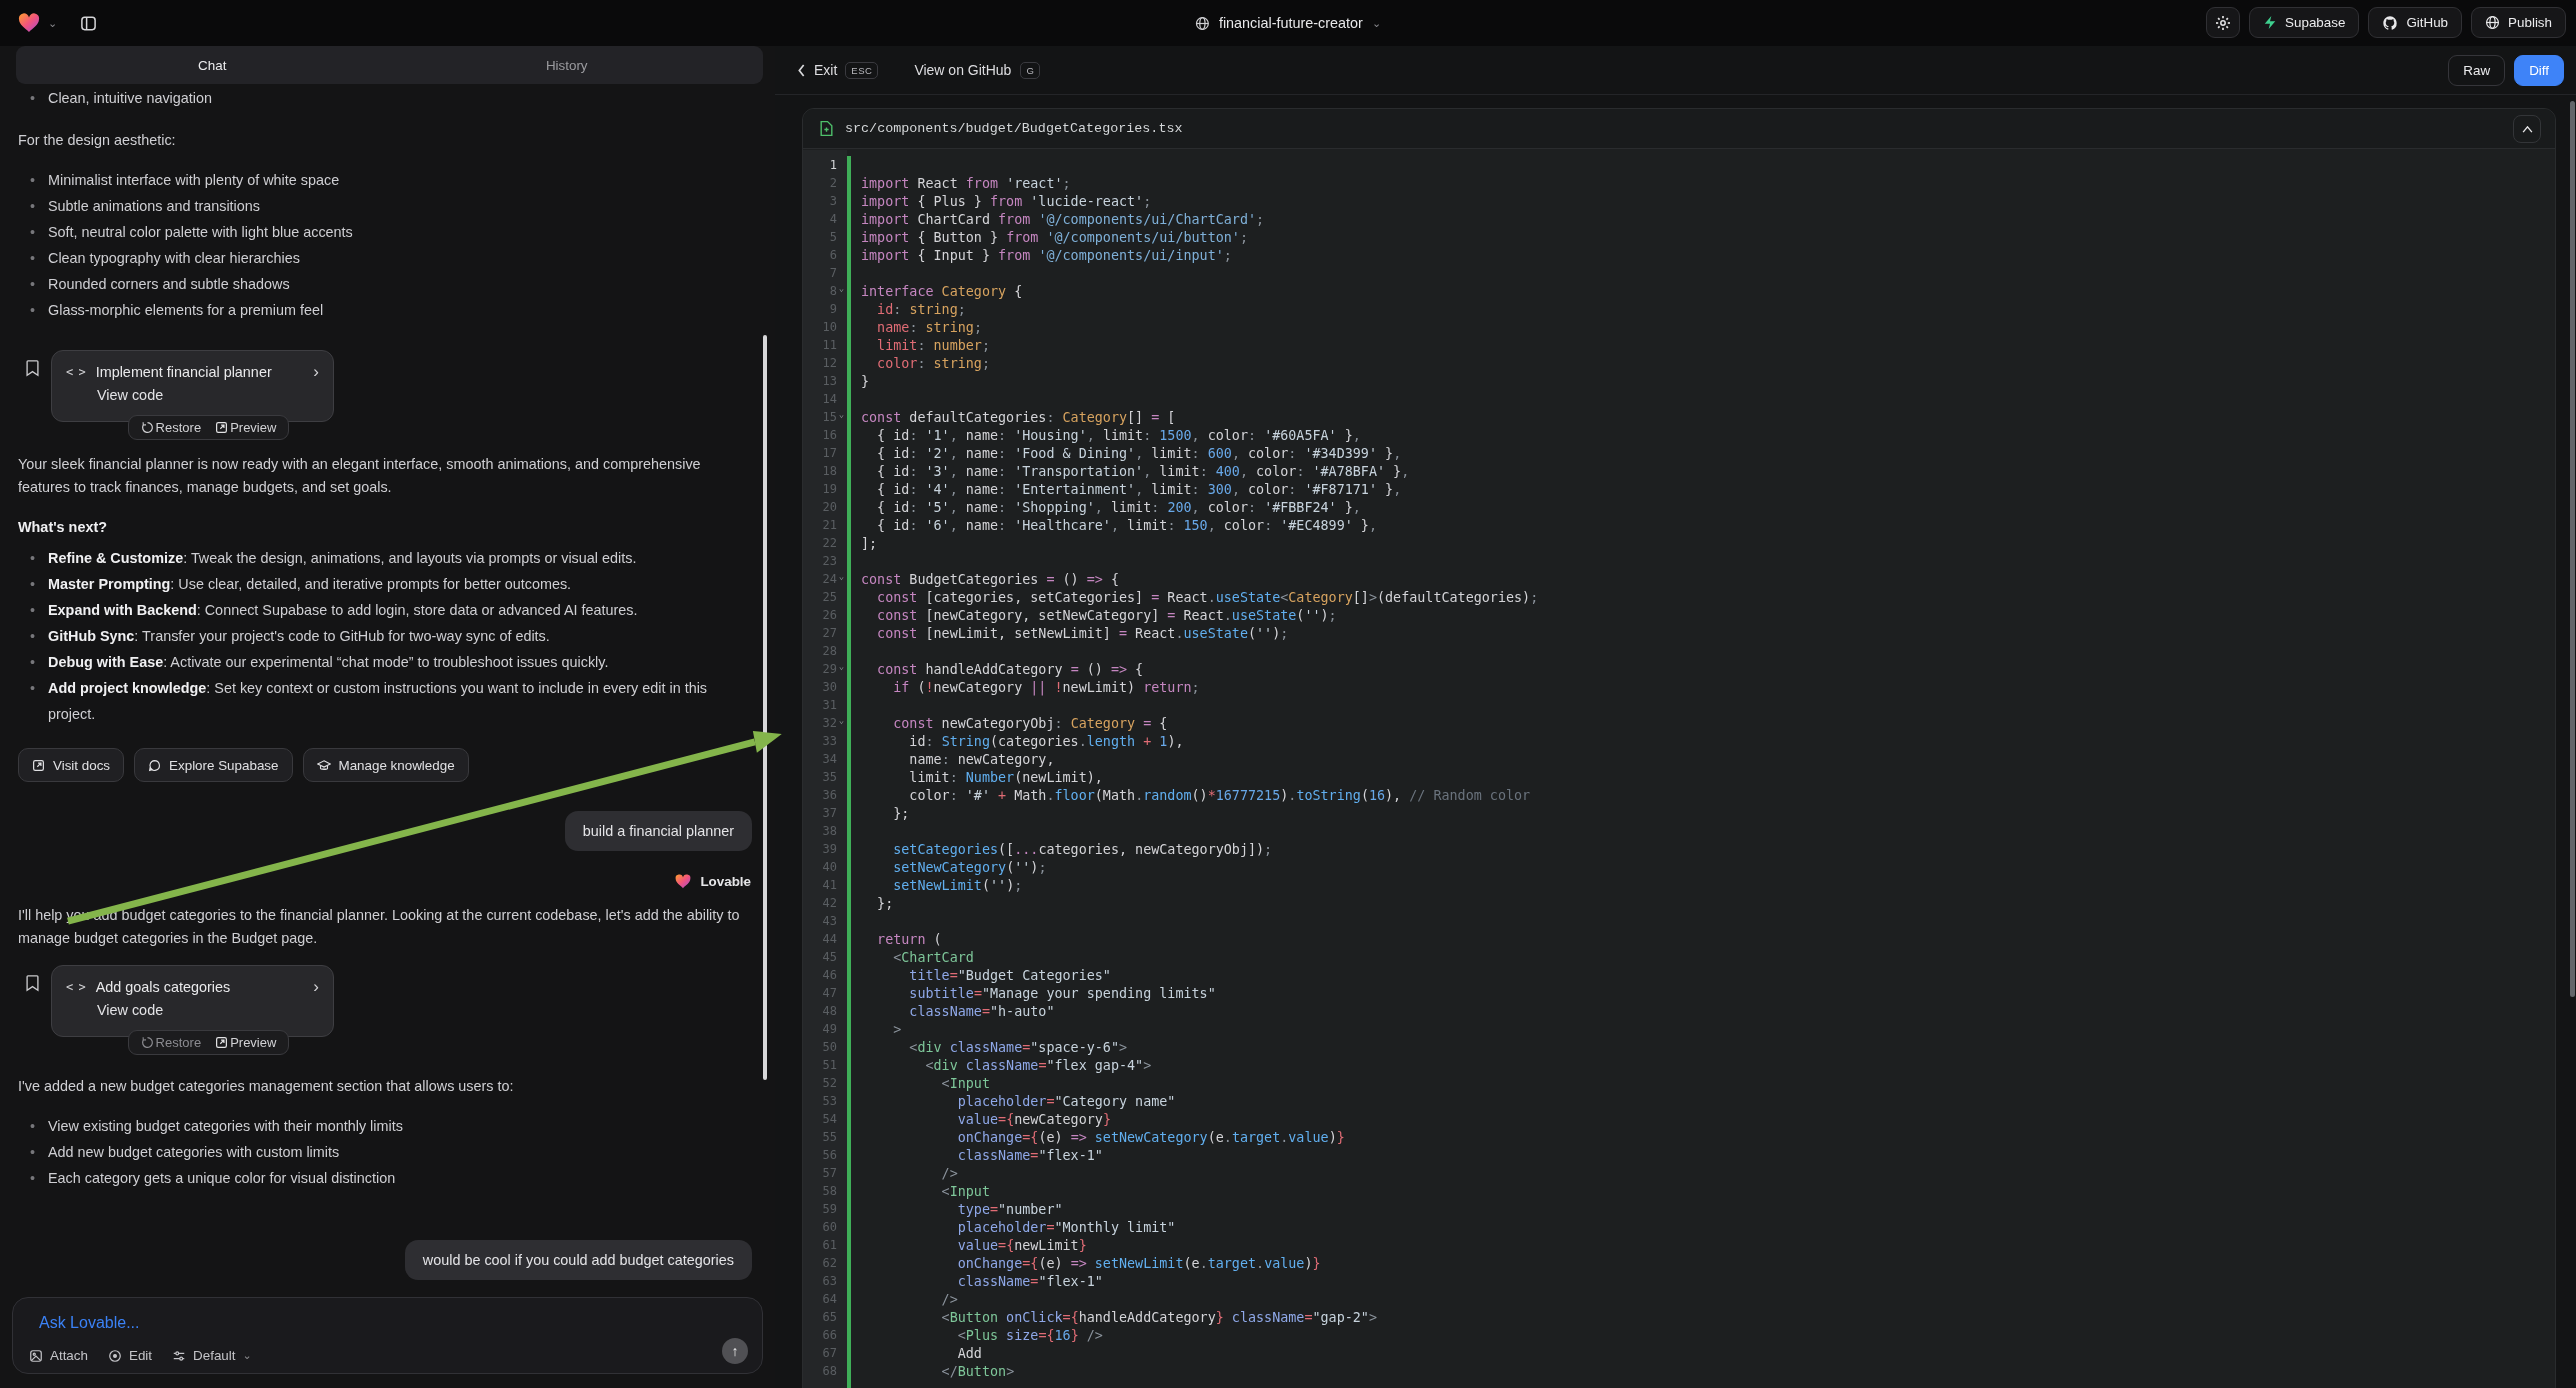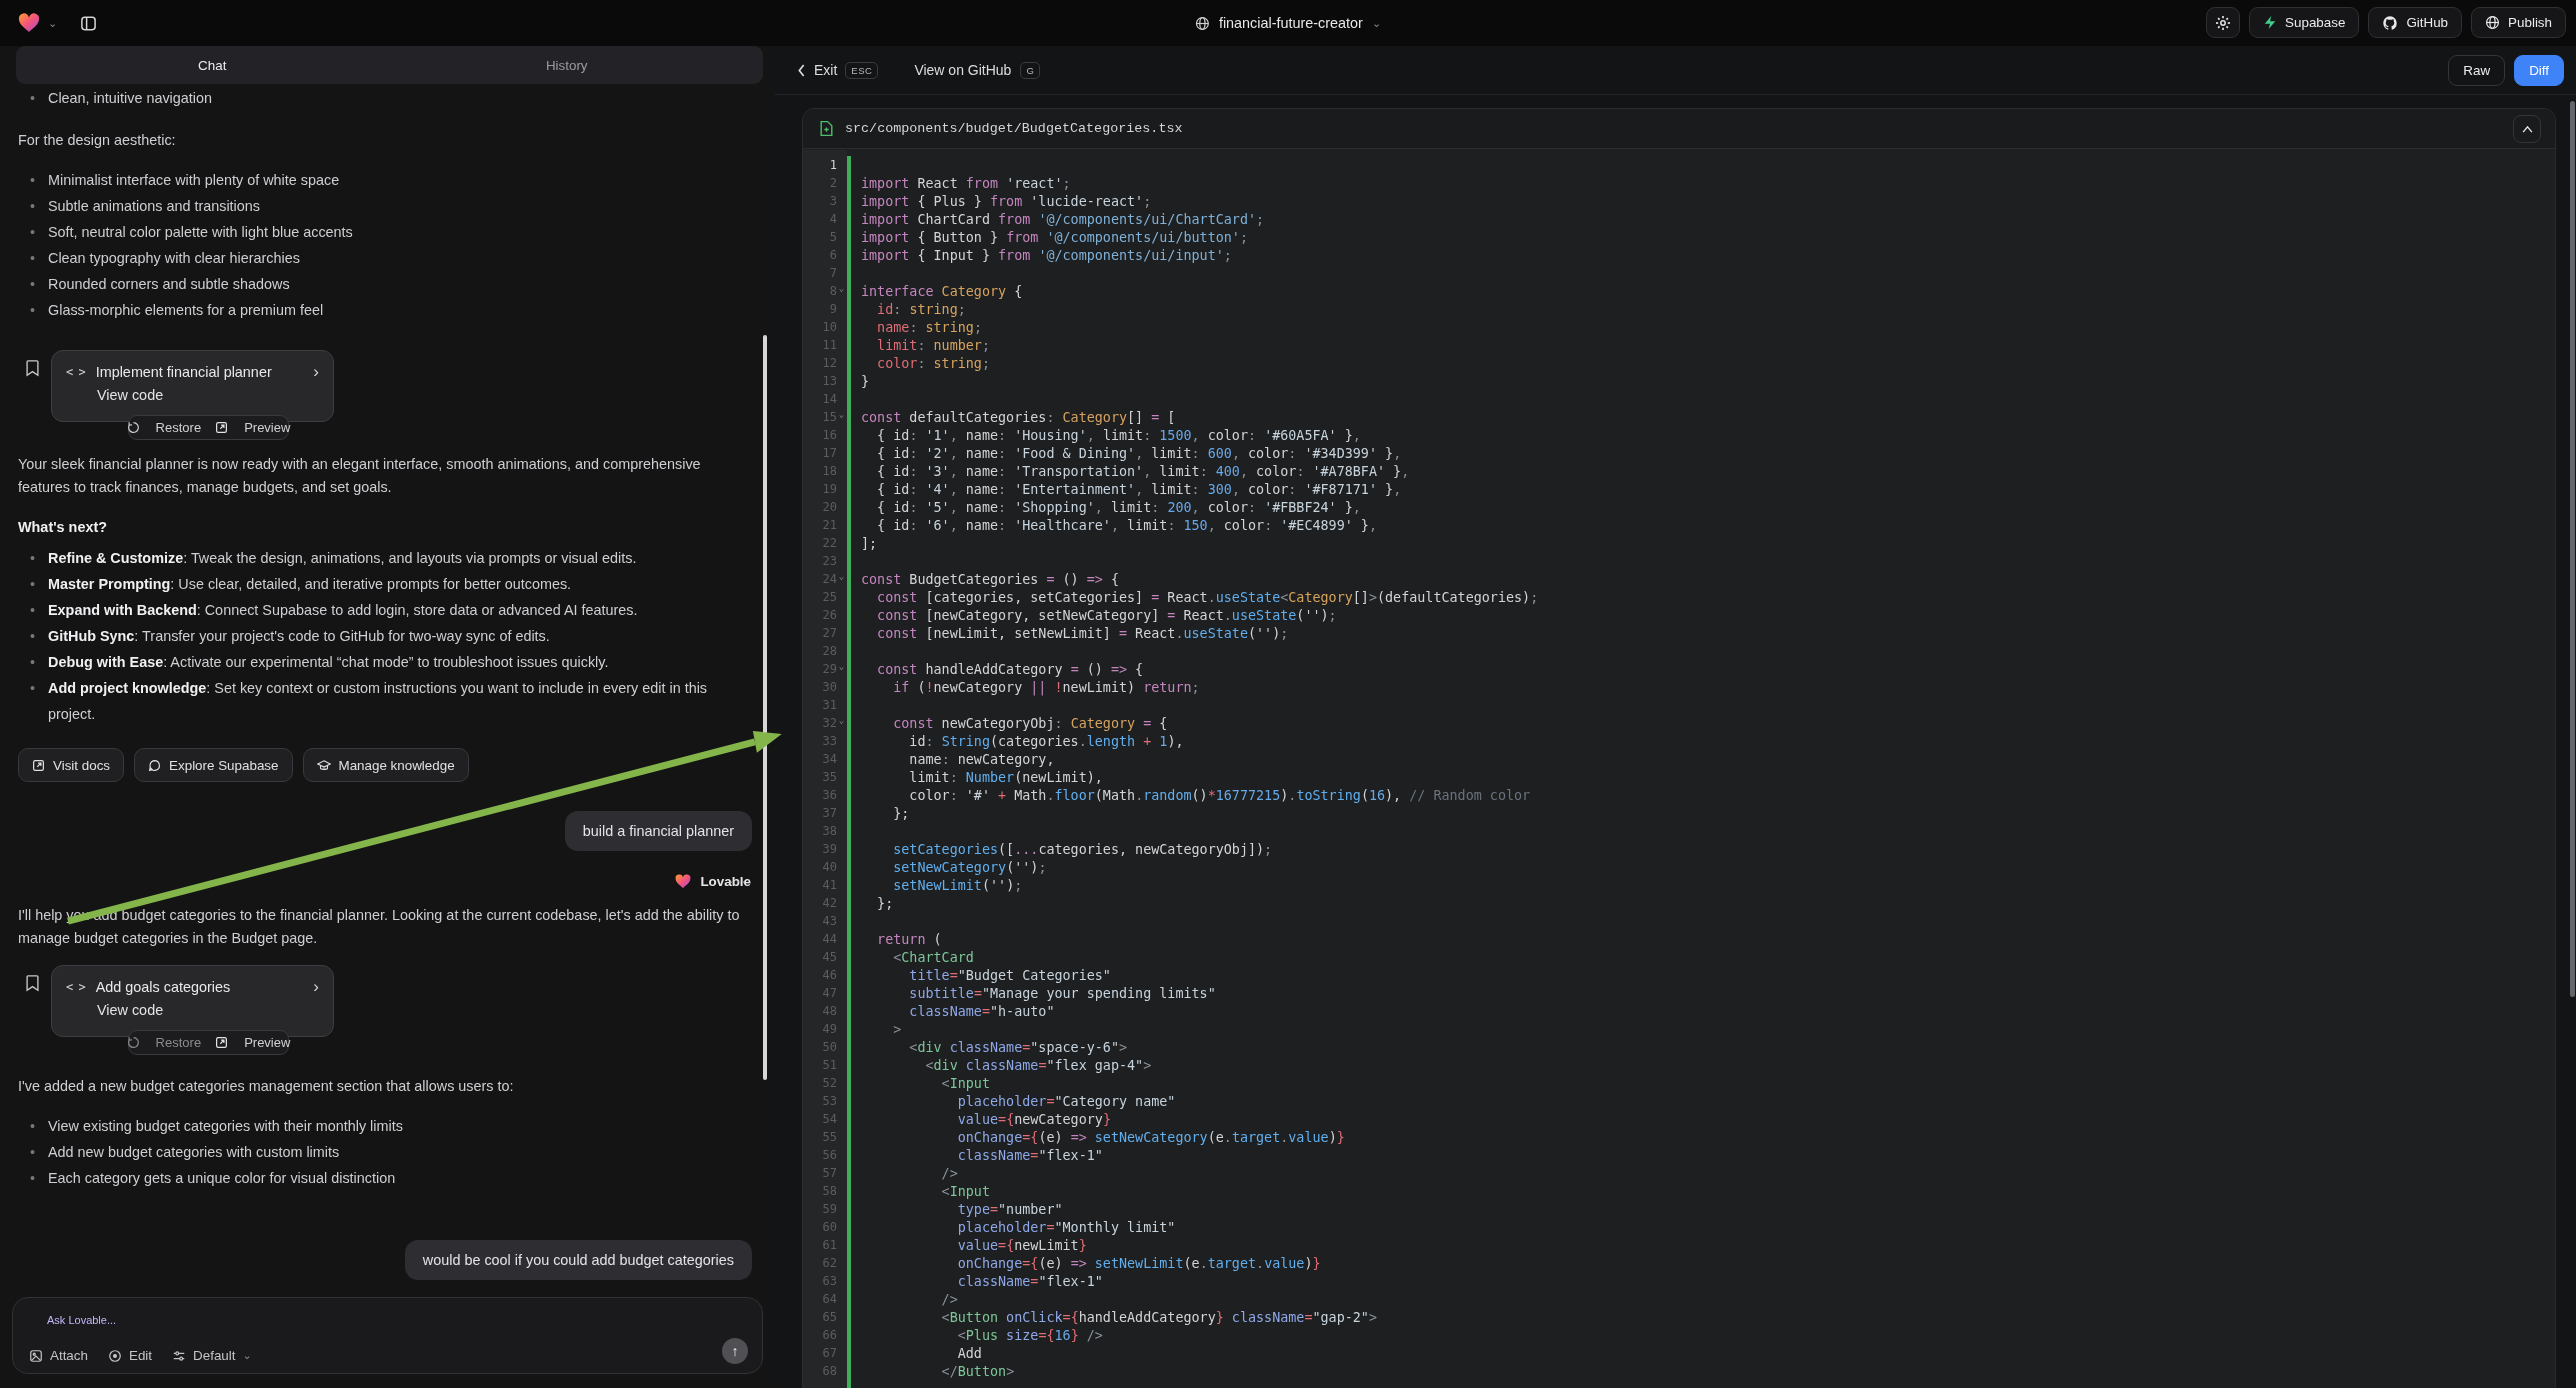--- a/index.html
+++ b/index.html
@@ -41,39 +41,39 @@
            border:1px solid #3e3e42; border-radius:12px; padding:12px 14px; }
   .vcard .row1 { display:flex; align-items:center; gap:11px; color:#e9e9eb; font-size:14.4px; }
   .code-glyph { font-family:"DejaVu Sans Mono", monospace; font-size:12px; color:#d2d2d5;
                 letter-spacing:-1px; }
   .vcard .chevR { margin-left:auto; color:#d2d2d5; font-size:17px; line-height:1; }
   .vcard .row2 { margin:7px 0 0 31px; color:#e3e3e6; font-size:14.4px; }
   .bookmark { position:absolute; left:-27px; top:8px; }
   .pillrow { position:absolute; left:128px; width:161px; height:25px; background:#1c1c1e;
              border:1px solid #3a3a3e; border-radius:9px; display:flex; align-items:center;
              justify-content:center; gap:14px; font-size:13px; color:#d2d2d5; }
-  .pillrow .pbtn { display:flex; align-items:center; gap:16px; }
+  .pillrow .pbtn { display:flex; align-items:center; gap:2px; }
   .pillrow .dim { color:#8b8b90; }
 
   .bubble { position:absolute; right:23px; background:#2e2e32; color:#e4e4e7;
             border-radius:13px; padding:12px 18px; font-size:14.4px; }
 
   .lov-row { display:flex; align-items:center; gap:9px; color:#e6e6e8; font-size:13.4px;
              font-weight:bold;justify-content:flex-end; }
   .lov-dots { position:absolute; right:4px; top:-2px; color:#7b7b7f; font-size:15px;
               letter-spacing:1px; font-weight:normal; }
 
   .act-btns { display:flex; gap:10px; }
   .act-btn { height:34px; padding:0 13px; background:#202023; border:1px solid #39393d;
              border-radius:10px; color:#e0e0e3; font-size:13.4px; display:flex;
              align-items:center; gap:8px; }
 
   #composer { position:absolute; left:12px; right:12px; bottom:14px; height:77px;
               background:#1a1a1d; border:1px solid #313136; border-radius:16px; }
-  #composer .ph { position:absolute; left:34px; top:16px; color:#c4b5fd; font-size:11px; }
+  #composer .ph { position:absolute; left:26px; top:16px; color:#3b82f6; font-size:16px; }
   .comp-row { position:absolute; left:16px; bottom:10px; display:flex; align-items:center;
               gap:20px; color:#c4c4c8; font-size:13.4px; }
   .comp-item { display:flex; align-items:center; gap:7px; }
   #send { position:absolute; right:14px; bottom:9px; width:26px; height:26px; border-radius:50%;
           background:#505054; color:#ededef; display:flex; align-items:center;
           justify-content:center; font-size:14px; }
 
   .vscroll { position:absolute; border-radius:3px; }
 
   

